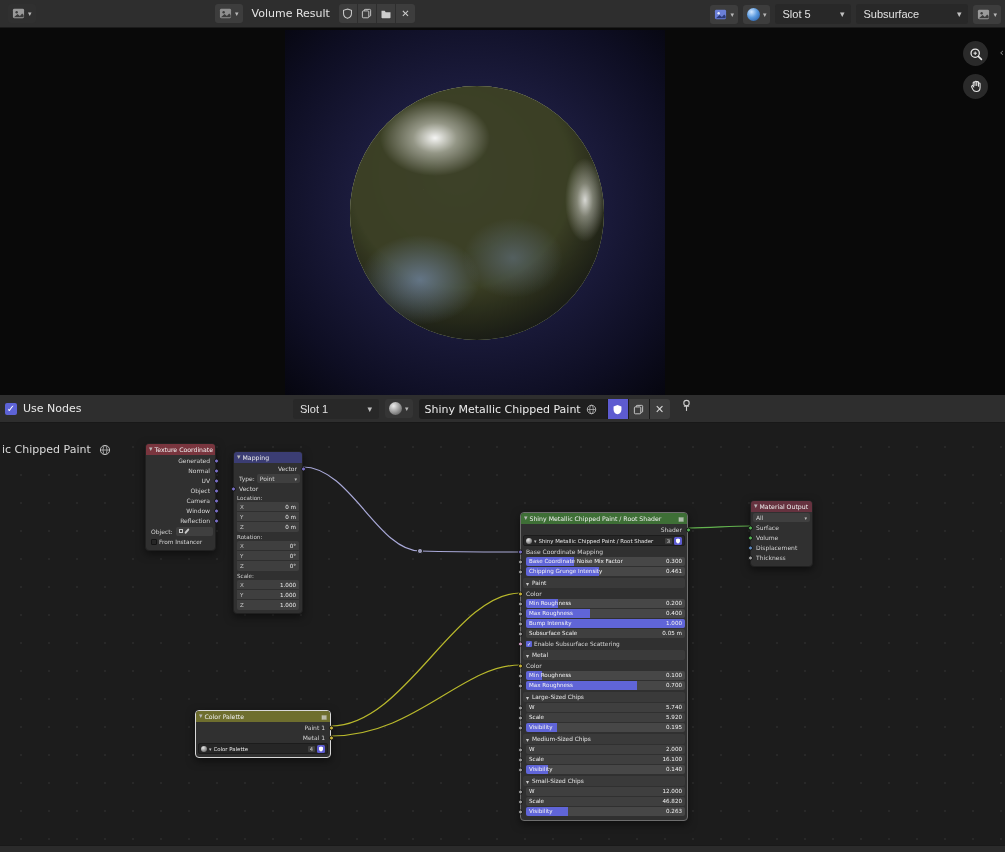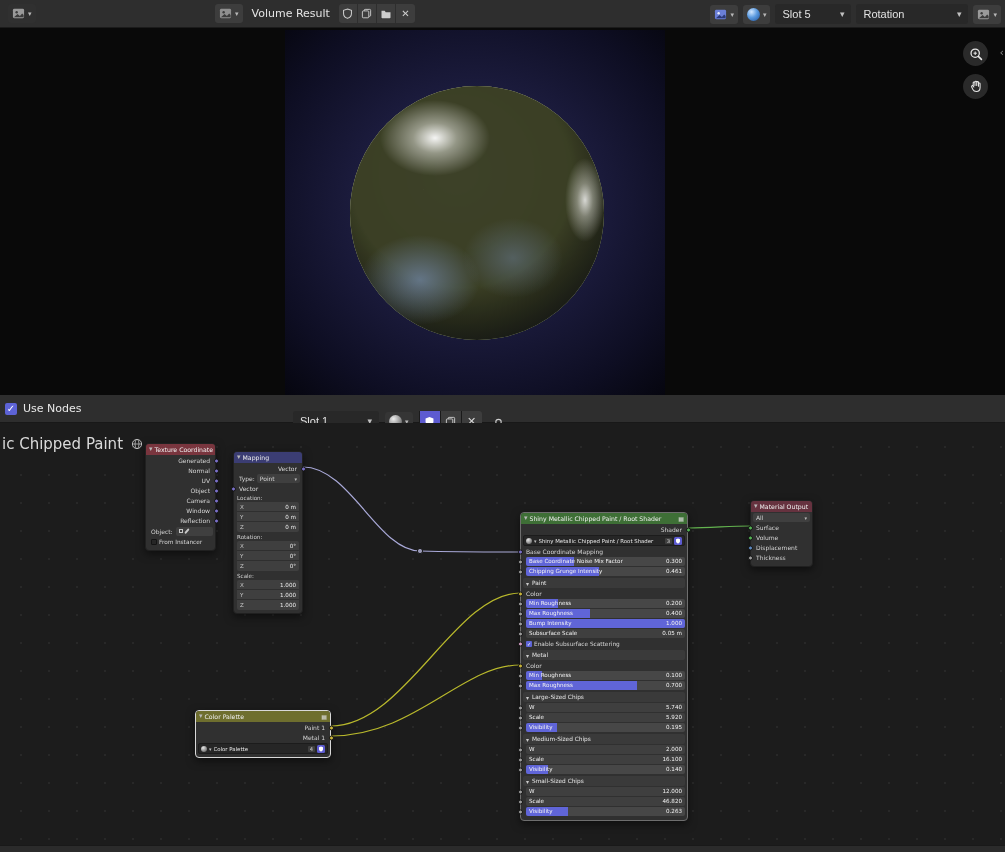--- a/index.html
+++ b/index.html
@@ -27,34 +27,34 @@
   .render-image{position:absolute;left:285px;top:2px;width:380px;height:365px;}
   .gizmo{position:absolute;width:25px;height:25px;border-radius:50%;background:#2a2a2a;border:none;display:flex;align-items:center;justify-content:center;}
   .gz-zoom{left:963px;top:13px;}
   .gz-pan{left:963px;top:46px;}
   .collapse-arrow{position:absolute;right:1px;top:18px;color:#8a8a8a;font-size:11px;}
 
   
   .shaderbar{position:absolute;left:0;top:395px;width:1005px;height:28px;background:#2e2e2e;border-bottom:1px solid #181818;display:flex;align-items:center;font-size:11px;}
   .usenodes{margin-left:5px;display:flex;align-items:center;gap:6px;color:#e8e8e8;}
   .cbox{width:12px;height:12px;background:#5d63d6;border-radius:2px;color:#fff;font-size:10px;line-height:12px;text-align:center;}
-  .matcluster{position:absolute;left:293px;top:4px;display:flex;align-items:flex-end;margin-top:12px;}
+  .matcluster{position:absolute;left:293px;top:4px;display:flex;align-items:flex-start;}
   .slotdd{width:86px;}
   .matballbtn{margin-left:6px;background:#353535;}
   .namegroup{margin-left:6px;display:flex;align-items:center;height:20px;}
   .namefield{width:188px;height:20px;background:#1f1f1f;border-radius:3px 0 0 3px;display:flex;align-items:center;gap:5px;padding:0 6px;color:#ececec;white-space:nowrap;overflow:hidden;}
   .sbtn{width:21px;height:20px;border:none;border-left:1px solid #1a1a1a;background:#3d3d3d;display:flex;align-items:center;justify-content:center;color:#d6d6d6;font-size:11px;}
   .shieldon{background:#5d5bd0;}
   .xend{border-radius:0 3px 3px 0;}
   .pinbtn{margin-left:10px;background:none;border:none;display:flex;align-items:center;}
 
   
   .nodeed{position:absolute;left:0;top:423px;width:1005px;height:422px;background:#1c1c1c;background-image:radial-gradient(#282828 1px, transparent 1.3px);background-size:28px 28px;background-position:7px 10px;overflow:hidden;}
   .wires{position:absolute;left:0;top:0;z-index:1;pointer-events:none;}
-  .breadcrumb{position:absolute;left:2px;top:12px;display:flex;align-items:center;gap:8px;font-size:15px;color:#dadada;z-index:3;}
+  .breadcrumb{position:absolute;left:2px;top:20px;display:flex;align-items:center;gap:8px;font-size:11px;color:#dadada;z-index:3;}
 
   .node{position:absolute;z-index:2;background:#303030;border:1px solid #202020;border-radius:4px;box-shadow:0 3px 8px rgba(0,0,0,.5);font-size:6px;color:#d4d4d4;}
   .node.selected{border-color:#d8d8d8;}
   .node.semisel{border-color:#6e6e6e;}
   .nhead{height:11px;display:flex;align-items:center;gap:2px;padding:0 3px;border-radius:3px 3px 0 0;color:#efefef;font-size:6.2px;white-space:nowrap;overflow:hidden;}
   .nhead .hicon{margin-left:auto;font-size:6px;color:#dcdcdc;}
   .nrow{position:relative;height:9px;margin:1px 2px;display:flex;align-items:center;font-size:6px;}
   .rowout{justify-content:flex-end;padding-right:3px;}
   .socket{position:absolute;width:5px;height:5px;border-radius:50%;border:1px solid #141414;top:50%;transform:translateY(-50%);}
   .sock-l{left:-5.5px;}
@@ -162,21 +162,21 @@
     </button>
     <button class="tbtn">
       <span class="ball ball-blue"></span>
       <span class="caret">▾</span>
     </button>
     <button class="ddown" style="width:76px">
       <span>Slot 5</span>
       <span class="caret-lg">▾</span>
     </button>
     <button class="ddown" style="width:112px">
-      <span>Rotation</span>
+      <span>Subsurface</span>
       <span class="caret-lg">▾</span>
     </button>
     <button class="tbtn">
       <svg width="13" height="13" viewBox="0 0 14 14">
           <rect x="1" y="2" width="12" height="10" rx="1.5" fill="#9a9a9a"></rect>
           <circle cx="5" cy="5.6" r="1.3" fill="#3c3c3c"></circle>
           <path d="M2 11 L6 7.5 L8.5 9.6 L11 7 L12.5 8.6 V11 Z" fill="#3c3c3c"></path>
         </svg>
       <span class="caret">▾</span>
     </button>
@@ -266,20 +266,28 @@
   <div class="matcluster">
     <button class="ddown slotdd">
       <span>Slot 1</span>
       <span class="caret-lg">▾</span>
     </button>
     <button class="tbtn matballbtn">
       <span class="ball ball-gray"></span>
       <span class="caret">▾</span>
     </button>
     <div class="namegroup">
+      <div class="namefield">
+        <span>Shiny Metallic Chipped Paint</span>
+        <svg width="11" height="11" viewBox="0 0 12 12">
+          <circle cx="6" cy="6" r="4.6" fill="none" stroke="#bdbdbd" stroke-width="1"></circle>
+          <ellipse cx="6" cy="6" rx="2" ry="4.6" fill="none" stroke="#bdbdbd" stroke-width="0.8"></ellipse>
+          <line x1="1.4" y1="6" x2="10.6" y2="6" stroke="#bdbdbd" stroke-width="0.8"></line>
+        </svg>
+      </div>
       <button class="sbtn shieldon">
         <svg width="11" height="11" viewBox="0 0 12 12">
             <path d="M6 1 L10.3 2.6 V6 C10.3 8.8 8.6 10.6 6 11.3 C3.4 10.6 1.7 8.8 1.7 6 V2.6 Z" fill="#ffffff"></path>
           </svg>
       </button>
       <button class="sbtn">
         <svg width="11" height="11" viewBox="0 0 12 12">
             <rect x="3.5" y="1.5" width="7" height="7.5" rx="1" stroke="#cfcfcf" fill="none"></rect>
             <rect x="1.5" y="3.2" width="7" height="7.5" rx="1" stroke="#cfcfcf" fill="#3d3d3d"></rect>
           </svg>

